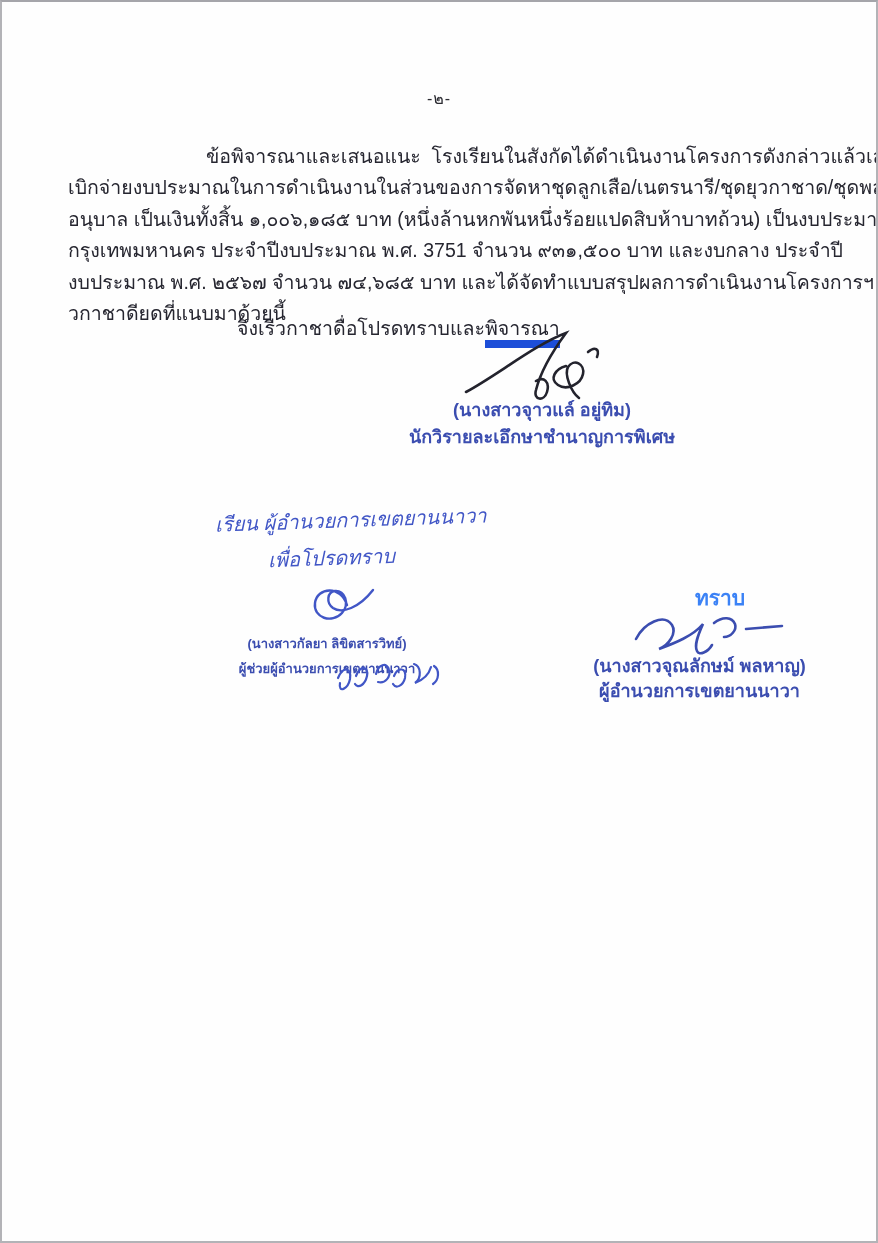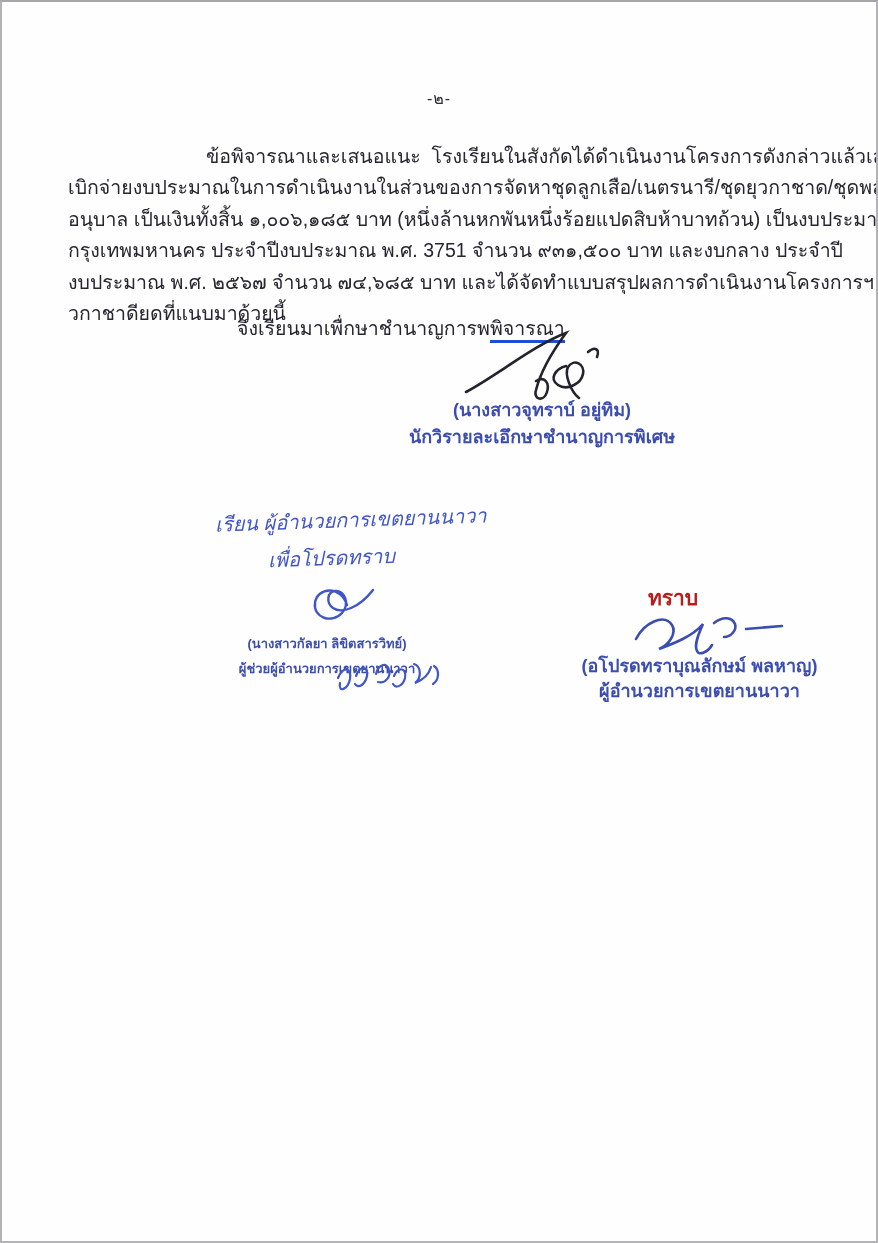--- a/index.html
+++ b/index.html
@@ -23,32 +23,32 @@
     position:absolute;left:66px;top:139px;width:750px;
     font-size:19.5px;line-height:31.4px;color:#262630;
   }
   .para .line{white-space:nowrap;}
   .para .line.first{padding-left:138px;}
   .u-head{text-underline-offset:3px;}
   .closing{
     position:absolute;left:235px;top:311px;
     font-size:19.5px;color:#262630;white-space:nowrap;
   }
-  .u-hand{border-bottom:3px solid #1d4ed8;padding-bottom:1px;}
+  .u-hand{border-bottom:8px solid #1d4ed8;padding-bottom:1px;}
   .sig-svg{position:absolute;}
   .blue-block{
     position:absolute;text-align:center;
     color:#3b4db0;font-weight:600;
   }
   .blk-primary{left:385px;top:395px;width:310px;font-size:18px;line-height:26.5px;}
   .blk-secondary{left:190px;top:629px;width:270px;font-size:13px;line-height:25px;}
   .blk-director{left:575px;top:652px;width:245px;font-size:18px;line-height:25px;}
   .ack-label{
-    position:absolute;left:561px;top:579px;width:220px;
-    text-align:center;font-size:21px;font-weight:bold;color:#b91c1c;
+    position:absolute;left:608px;top:579px;width:220px;
+    text-align:center;font-size:21px;font-weight:bold;color:#3b82f6;
   }
   .handnote{
     position:absolute;color:#4156c6;font-size:20px;
     font-style:italic;white-space:nowrap;transform:rotate(-2deg);
   }
   .handnote.l1{left:213px;top:502px;}
   .handnote.l2{left:266px;top:540px;}
 </style>
 </head>
 <body>
@@ -59,32 +59,32 @@
 
   <div class="para">
     <div class="line first"><span class="u-head">ข้อพิจารณาและเสนอแนะ</span>&nbsp;&nbsp;<span>โรงเรียนในสังกัดได้ดำเนินงานโครงการดังกล่าวแล้วเสร็จ โดย</span></div>
     <div class="line">เบิกจ่ายงบประมาณในการดำเนินงานในส่วนของการจัดหาชุดลูกเสือ/เนตรนารี/ชุดยุวกาชาด/ชุดพละ/ชุดนอน</div>
     <div class="line">อนุบาล เป็นเงินทั้งสิ้น ๑,๐๐๖,๑๘๕ บาท (หนึ่งล้านหกพันหนึ่งร้อยแปดสิบห้าบาทถ้วน) เป็นงบประมาณ</div>
     <div class="line">กรุงเทพมหานคร ประจำปีงบประมาณ พ.ศ. 3751 จำนวน ๙๓๑,๕๐๐ บาท และงบกลาง ประจำปี</div>
     <div class="line">งบประมาณ พ.ศ. ๒๕๖๗ จำนวน ๗๔,๖๘๕ บาท และได้จัดทำแบบสรุปผลการดำเนินงานโครงการฯ ตาม</div>
     <div class="line">วกาชาดียดที่แนบมาด้วยนี้</div>
   </div>
 
-  <div class="closing"><span>จึงเรียนมาเพื่กษาชำนาญการพ</span><span class="u-hand">พิจารณา</span></div>
+  <div class="closing"><span>จึงเรีวกาชาดื่อโปรดทราบและ</span><span class="u-hand">พิจารณา</span></div>
 
   <svg class="sig-svg" style="left:460px;top:328px;" width="158" height="78" viewBox="0 0 158 78">
     <g fill="none" stroke="#23232d" stroke-width="2.6" stroke-linecap="round">
       <path d="M4,62 C34,46 74,14 104,3 C90,22 78,44 74,60 c-3,10 8,12 11,2 c3,-10 -3,-16 -11,-11"></path>
       <path d="M104,36 c-11,3 -17,13 -8,19 c9,6 23,-1 25,-11 c2,-10 -9,-16 -15,-7 c-4,7 3,25 11,31"></path>
       <path d="M126,22 c7,-6 12,-3 9,5"></path>
     </g>
   </svg>
 
   <div class="blue-block blk-primary">
-    <div>(นางสาวจุทราบ์  อยู่ทิม)</div>
+    <div>(นางสาวจุาวแล์  อยู่ทิม)</div>
     <div>นักวิรายละเอึกษาชำนาญการพิเศษ</div>
   </div>
 
   <div class="handnote l1">เรียน ผู้อำนวยการเขตยานนาวา</div>
   <div class="handnote l2">เพื่อโปรดทราบ</div>
 
   <svg class="sig-svg" style="left:303px;top:577px;" width="72" height="54" viewBox="0 0 72 54">
     <g fill="none" stroke="#4156c6" stroke-width="2.4" stroke-linecap="round">
       <path d="M42,26 C36,6 12,8 10,24 c-2,15 17,21 27,10 c8,-9 3,-23 -7,-22 c-8,1 -9,12 -2,17 c9,6 26,0 40,-18"></path>
     </g>
@@ -110,17 +110,17 @@
 
   <svg class="sig-svg" style="left:628px;top:603px;" width="160" height="52" viewBox="0 0 160 52">
     <g fill="none" stroke="#3b4db0" stroke-width="2.6" stroke-linecap="round">
       <path d="M6,34 c8,-16 28,-26 36,-14 c5,8 -3,20 -13,24 c16,-6 34,-13 44,-25 c-5,11 -9,21 -6,27 c2,5 11,1 15,-6"></path>
       <path d="M84,18 c9,-7 18,-6 21,1 c2,6 -4,13 -11,13"></path>
       <line x1="116" y1="24" x2="152" y2="21"></line>
     </g>
   </svg>
 
   <div class="blue-block blk-director">
-    <div>(อโปรดทราบุณลักษม์  พลหาญ)</div>
+    <div>(นางสาวจุณลักษม์  พลหาญ)</div>
     <div>ผู้อำนวยการเขตยานนาวา</div>
   </div>
 
 </div>
 
 </body></html>

